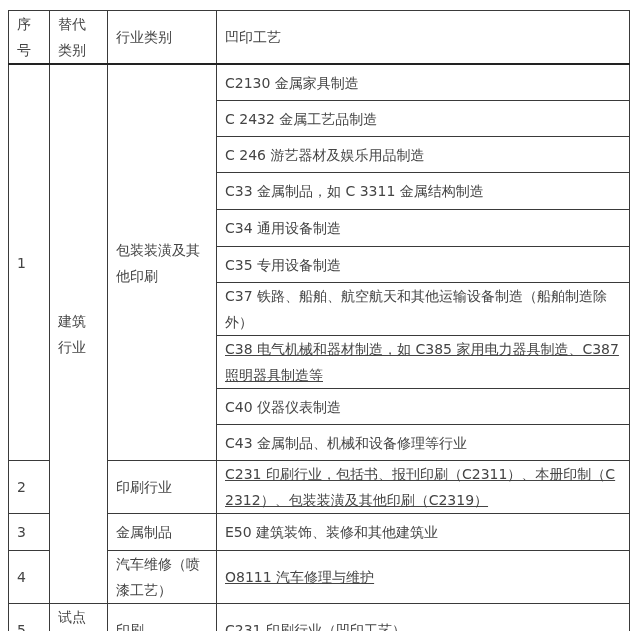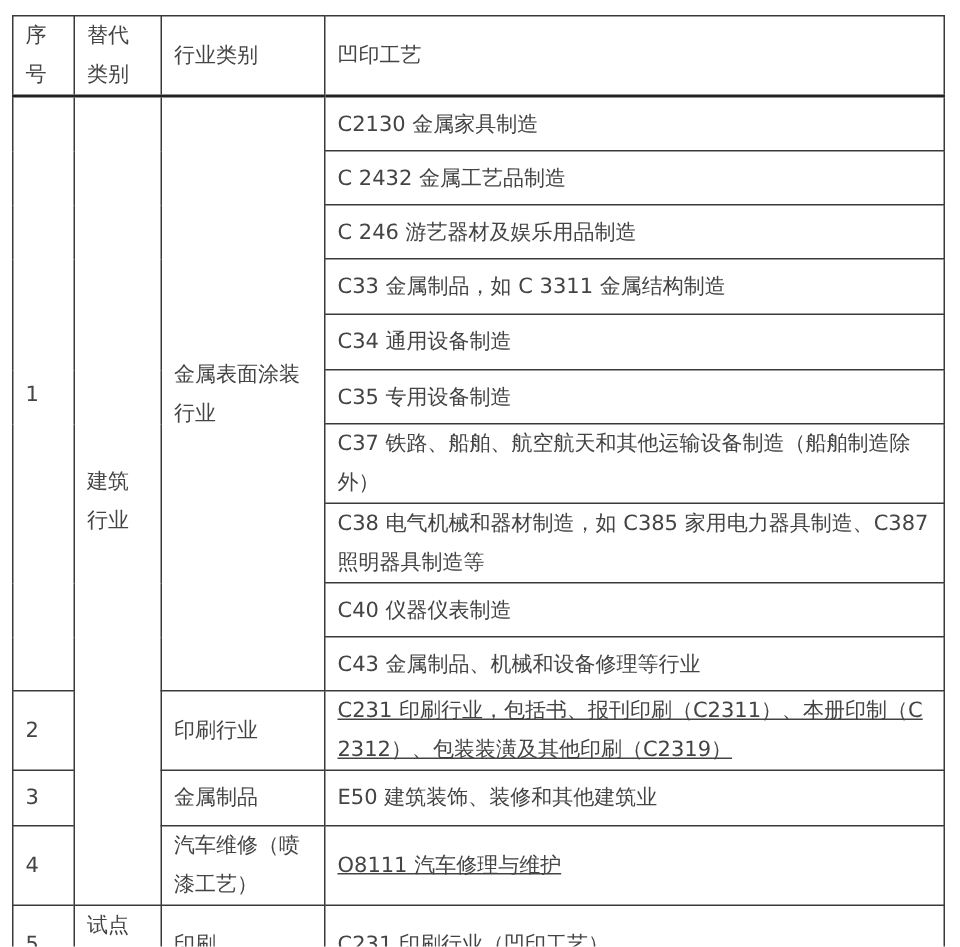--- a/index.html
+++ b/index.html
@@ -33,21 +33,21 @@
     }
     .tbl tr.hdr td { border-bottom: 2px solid #222222; }
     .c1 { width: 41px; }
     .c2 { width: 58px; }
     .c3 { width: 109px; }
     .c4 { width: 413px; }
     .h52 { height: 51px; }
     .h36 { height: 35px; }
     .h37 { height: 36px; }
     .h53 { height: 52px; }
-    .h50 { height: 49px; }
+    .h50 { height: 49px; text-decoration: underline; }
     .h51 { height: 50px; text-decoration: underline; }
     .scope { padding-left: 8px; }
     .cat-cell { vertical-align: middle; }
     .type-cell { vertical-align: middle; padding-top: 120px; }
   </style>
 </head>
 <body>
 
 <table class="tbl">
   <colgroup>
@@ -60,21 +60,21 @@
       <tr class="hdr">
     <td class="h52">序号</td>
     <td>替代类别</td>
     <td>行业类别</td>
     <td>凹印工艺</td>
   </tr>
 
   <tr>
     <td rowspan="10">1</td>
     <td rowspan="13" class="type-cell">建筑行业</td>
-    <td rowspan="10" class="cat-cell">金属表面涂装行业</td>
+    <td rowspan="10" class="cat-cell">包装装潢及其他印刷</td>
     <td class="h36 scope">C2130 金属家具制造</td>
   </tr>
   <tr>
     <td class="h36 scope">C 2432 金属工艺品制造</td>
   </tr>
   <tr>
     <td class="h36 scope">C 246 游艺器材及娱乐用品制造</td>
   </tr>
   <tr>
     <td class="h37 scope">C33 金属制品，如 C 3311 金属结构制造</td>

